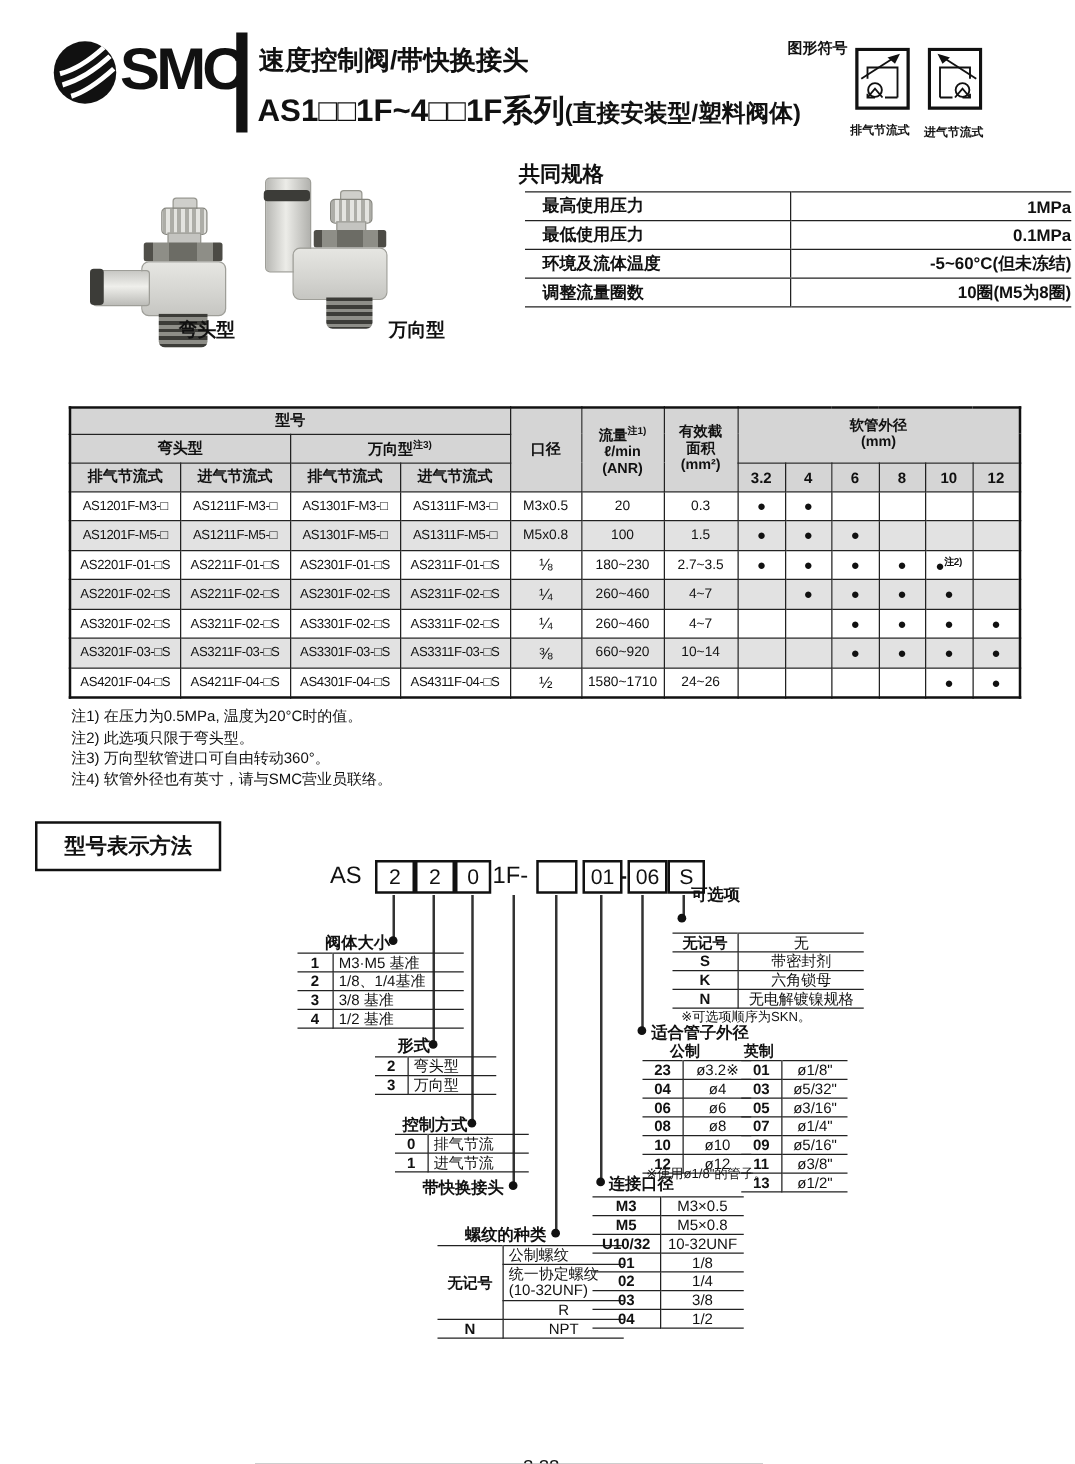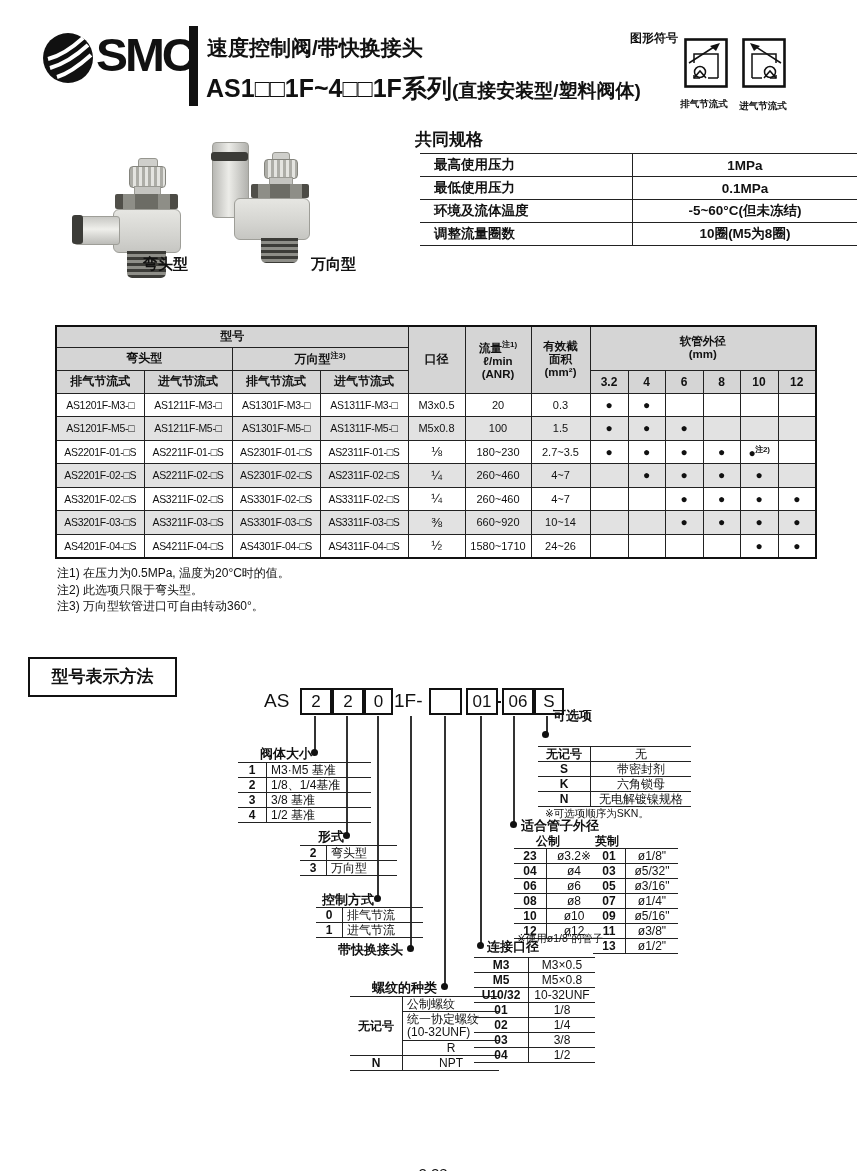--- a/index.html
+++ b/index.html
@@ -27,21 +27,21 @@
   .port{position:absolute;background:linear-gradient(180deg,#c8c8c4,#efefeb 45%,#bcbcb8);border:1px solid #9e9e98;border-radius:3px;}
   .pring{position:absolute;background:#3c3c38;border-radius:3px;}
   .thread{position:absolute;background:repeating-linear-gradient(180deg,#3c3c38 0 3px,#8e8e88 3px 6px);border-radius:0 0 5px 5px;}
   .vcyl{position:absolute;background:linear-gradient(90deg,#b8b8b4,#ecece8 45%,#b2b2ae);border:1px solid #9e9e98;border-radius:4px;}
 
   
   .spec-title{position:absolute;left:415px;top:128px;font-size:17px;font-weight:bold;}
   .st{position:absolute;left:420px;top:153px;width:437px;border-collapse:collapse;border-top:1.5px solid #222;}
   .st td{border-bottom:1.2px solid #222;height:22px;font-size:13.5px;font-weight:bold;padding:0;}
   .st td.l{padding-left:14px;width:198px;}
-  .st td.v{border-left:1.2px solid #222;text-align:center;}
+  .st td.v{border-left:1.2px solid #222;text-align:right;}
 
   
   .bt{position:absolute;left:55px;top:325px;width:760px;border-collapse:collapse;table-layout:fixed;border:2px solid #111;}
   .bt th,.bt td{border:1px solid #222;text-align:center;padding:0;overflow:hidden;}
   .bt thead th{background:#d5d5d5;font-size:12px;font-weight:bold;}
   .bt thead .hsub{font-weight:bold;}
   .bt tbody td{font-size:10.5px;height:22.5px;letter-spacing:-0.3px;}
   .bt tr.alt td{background:#e2e2e2;}
   .bt td.fr{font-size:13px;}
   .bt td.num{font-size:11px;letter-spacing:0;}
@@ -309,20 +309,21 @@
           <td class="dot">●</td>
           <td class="dot">●</td>
       </tr>
     </tbody>
   </table>
 
   <div class="notes">
     <div>注1) 在压力为0.5MPa, 温度为20°C时的值。</div>
     <div>注2) 此选项只限于弯头型。</div>
     <div>注3) 万向型软管进口可自由转动360°。</div>
+    <div>注4) 软管外径也有英寸，请与SMC营业员联络。</div>
   </div>
 
   <div class="howto-box">型号表示方法</div>
 
   <div class="ctext" style="left:264px;">AS</div>
   <div class="cbox" style="left:300px;width:28px;">2</div>
   <div class="cbox" style="left:332px;width:28px;">2</div>
   <div class="cbox" style="left:364px;width:25px;">0</div>
   <div class="ctext" style="left:394px;">1F-</div>
   <div class="cbox" style="left:429px;width:29px;"></div>

